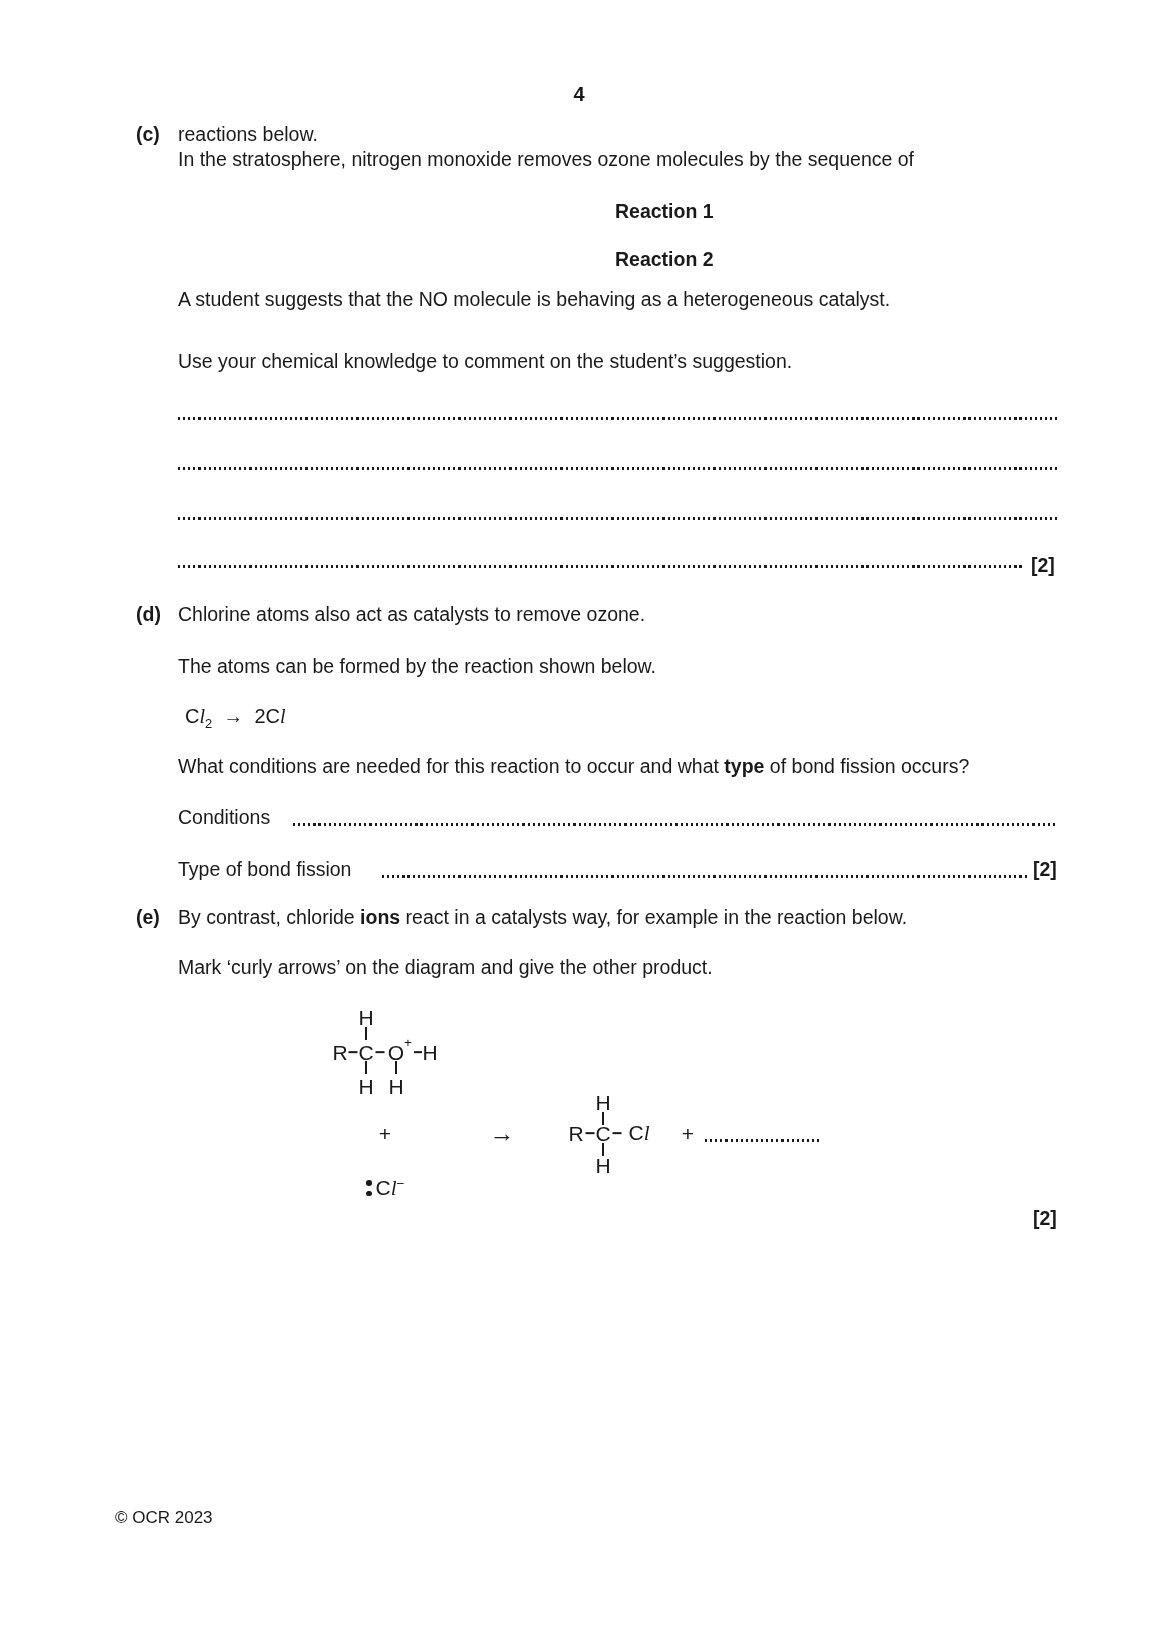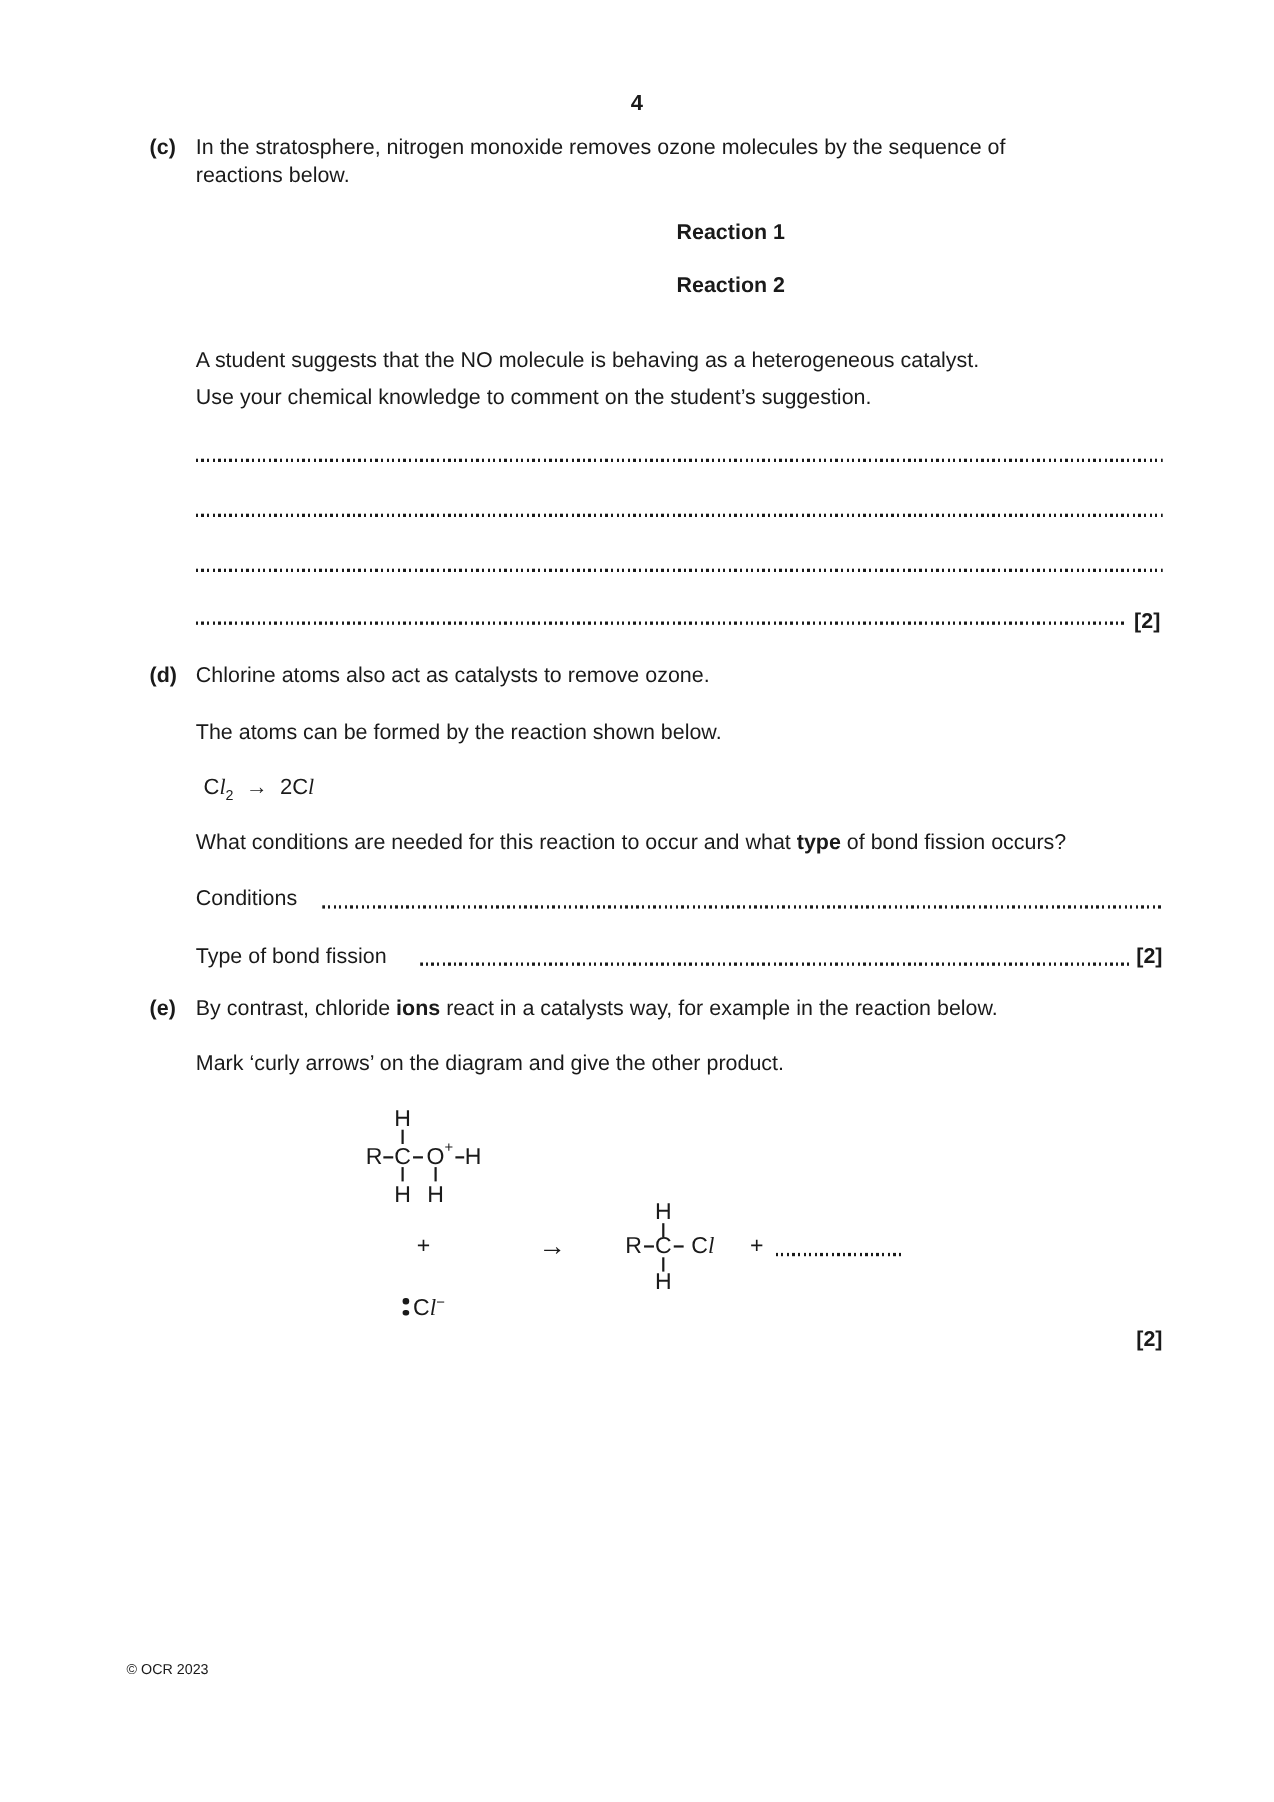--- a/index.html
+++ b/index.html
@@ -31,29 +31,29 @@
 </style>
 </head>
 <body>
 
 <div id="page">
 
   <div class="abs b" style="left:0;right:0;top:81px;text-align:center;font-size:20px;line-height:26px;">4</div>
 
   <div class="abs t b" style="left:136px;top:122px">(c)</div>
   <div class="abs t" style="left:178px;top:122px">
+    <div>reactions below.</div>
     <div>In the stratosphere, nitrogen monoxide removes ozone molecules by the sequence of</div>
-    <div>reactions below.</div>
   </div>
 
   <div class="abs t b" style="left:615px;top:199px">Reaction 1</div>
 
   <div class="abs t b" style="left:615px;top:247px">Reaction 2</div>
 
-  <div class="abs t" style="left:178px;top:316px">A student suggests that the NO molecule is behaving as a heterogeneous catalyst.</div>
+  <div class="abs t" style="left:178px;top:287px">A student suggests that the NO molecule is behaving as a heterogeneous catalyst.</div>
   <div class="abs t" style="left:178px;top:349px">Use your chemical knowledge to comment on the student’s suggestion.</div>
 
   <div class="dots" style="left:178px;top:417px;width:879px"></div>
   <div class="dots" style="left:178px;top:467px;width:879px"></div>
   <div class="dots" style="left:178px;top:517px;width:879px"></div>
   <div class="dots" style="left:178px;top:565px;width:845px"></div>
   <div class="abs t b" style="left:1031px;top:553px">[2]</div>
 
   <div class="abs t b" style="left:136px;top:602px">(d)</div>
   <div class="abs t" style="left:178px;top:602px">Chlorine atoms also act as catalysts to remove ozone.</div>
@@ -111,15 +111,15 @@
       <span style="display:flex;flex-direction:column;gap:5px;">
         <i class="dot"></i>
         <i class="dot"></i>
       </span>
       <span style="font-size:21px;line-height:1;"><span>C</span><span class="ell">l</span><span class="supc">−</span></span>
     </div>
   </div>
 
   <div class="abs t b" style="left:1033px;top:1206px">[2]</div>
 
-  <div class="abs" style="left:115px;top:1510px;font-size:13px;line-height:16px;">© OCR 2023</div>
+  <div class="abs" style="left:115px;top:1510px;font-size:17px;line-height:16px;">© OCR 2023</div>
 
 </div>
 
 </body></html>

